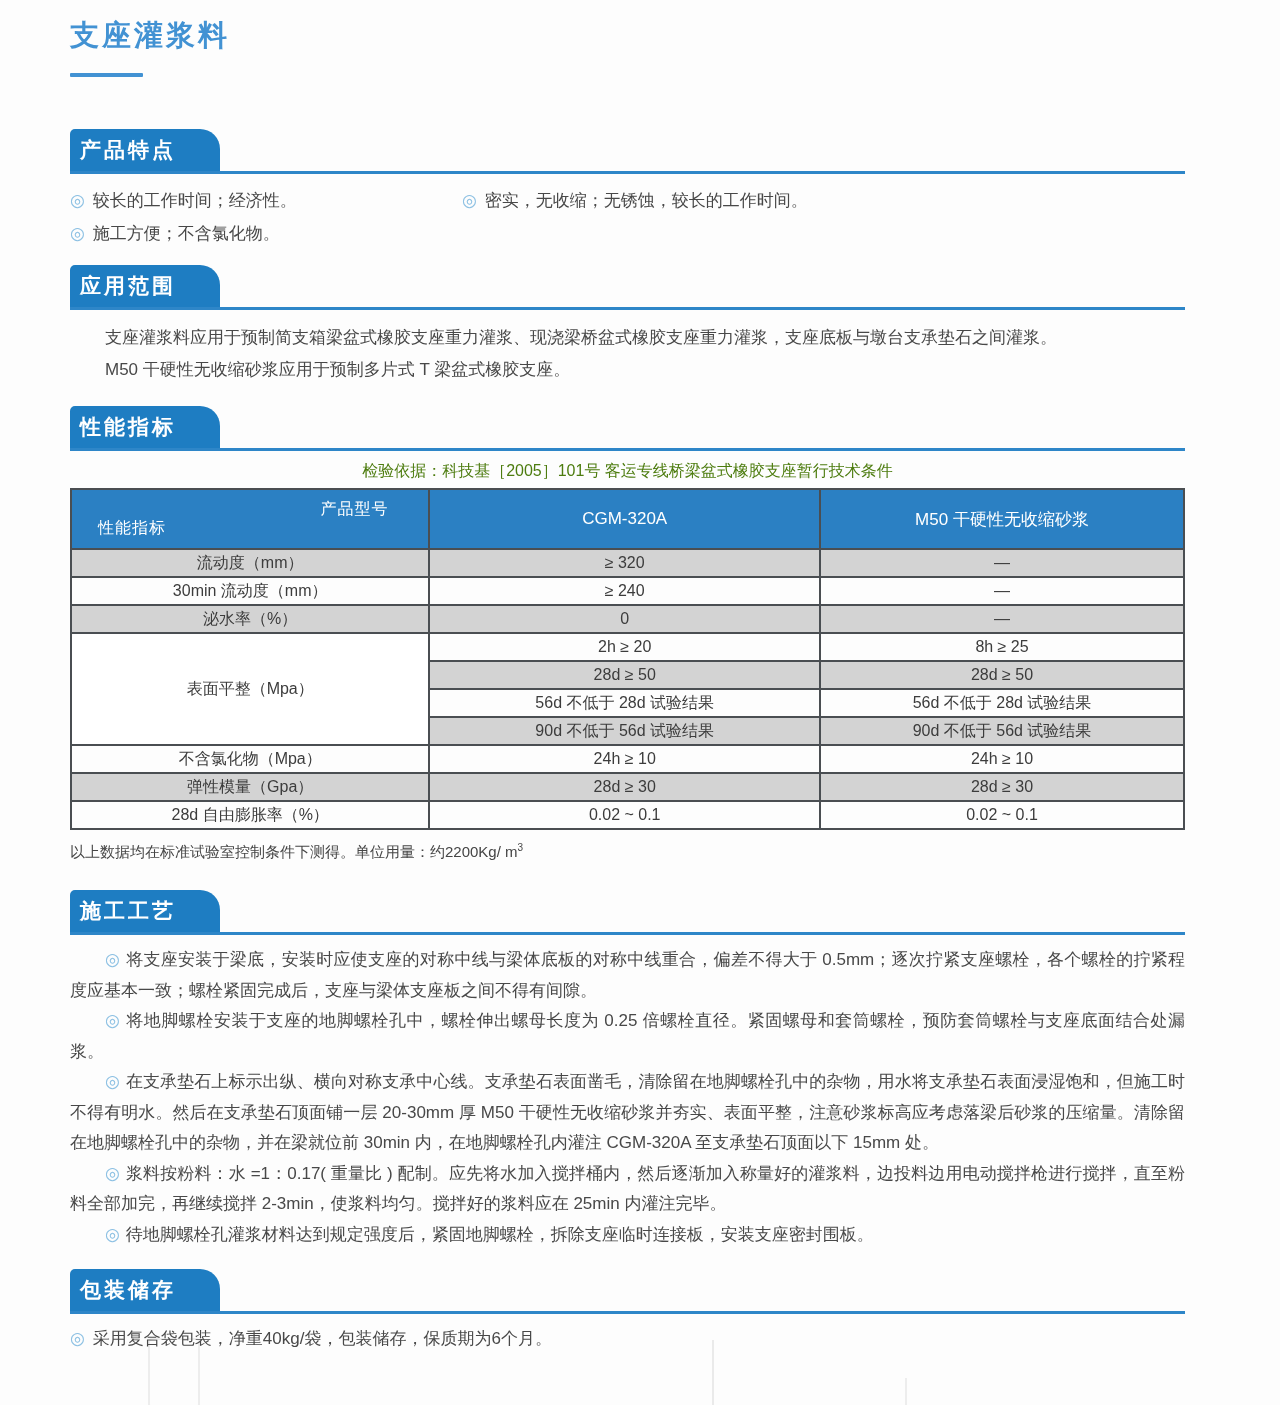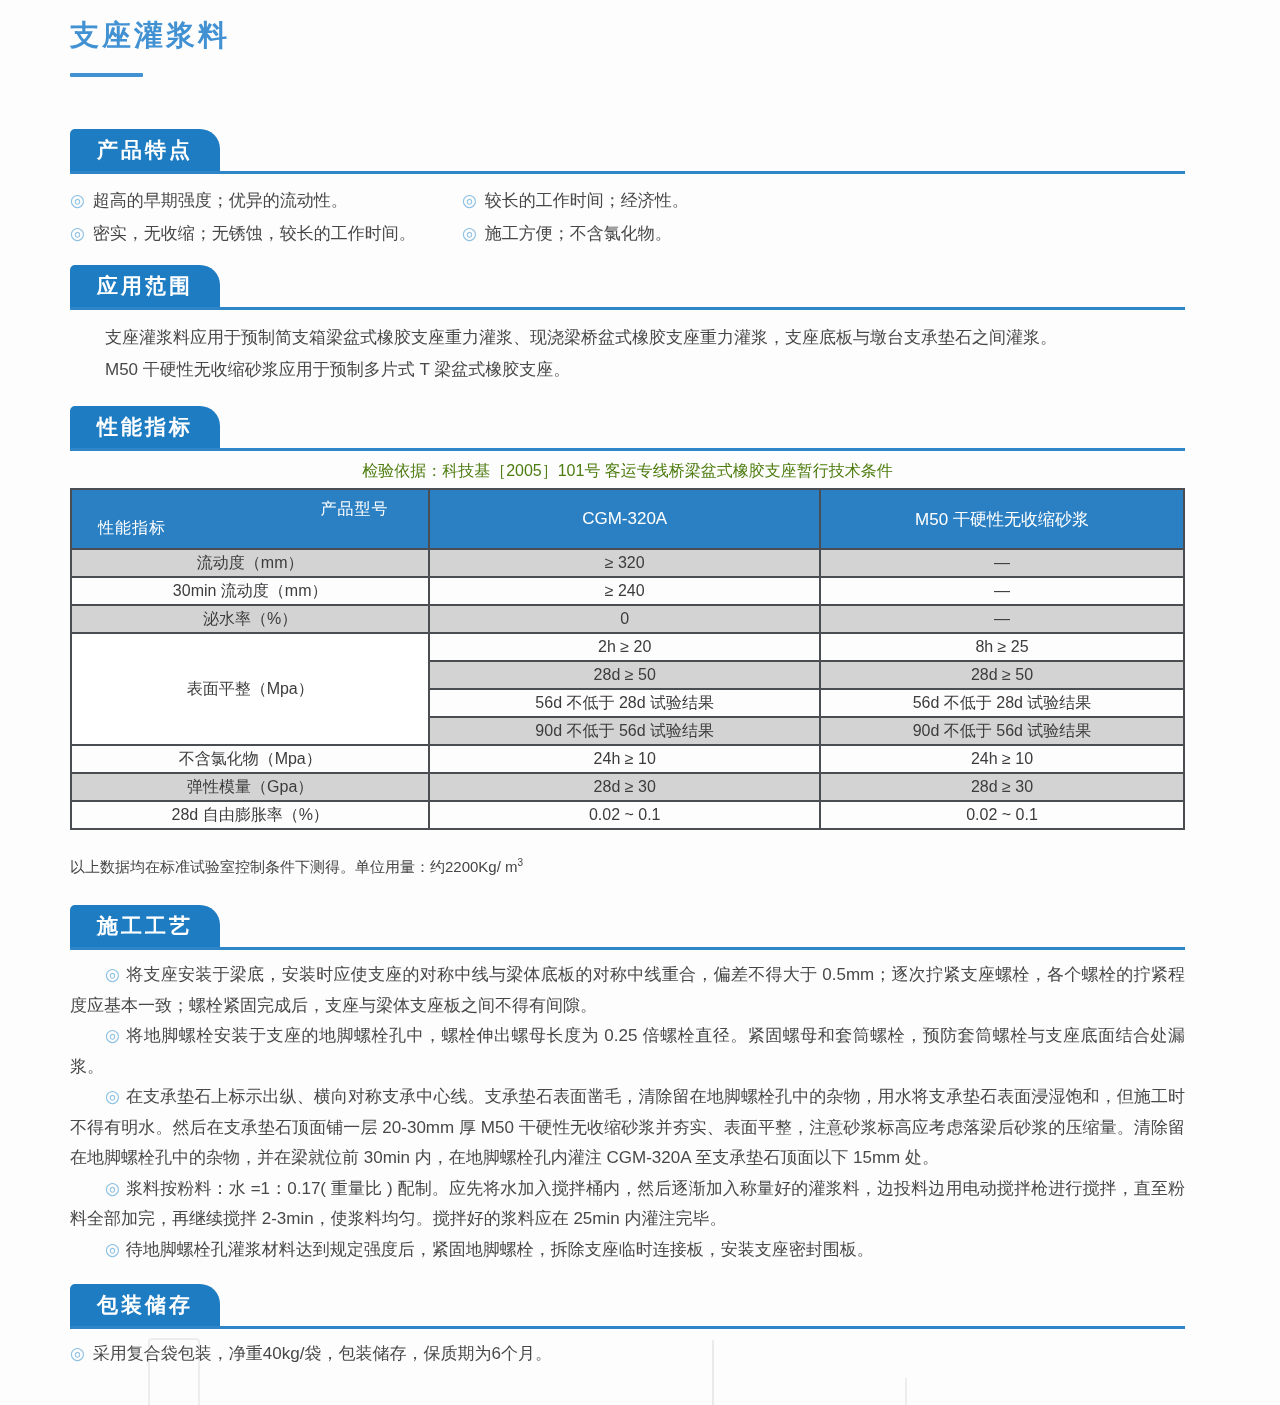--- a/index.html
+++ b/index.html
@@ -11,21 +11,21 @@
   .page {
     position:relative; width:1280px; height:1405px; overflow:hidden;
     background:#fdfdfd; padding:18px 95px 0 70px;
   }
   
   .doc-title { font-size:29px; line-height:34px; font-weight:700; color:#4292d3; letter-spacing:3px; }
   .title-underline { width:73px; height:4px; background:#4292d3; margin-top:21px; border-radius:1px; }
   
   .sec-head { border-bottom:3px solid #2e86c8; }
   .tab {
-    display:inline-block; min-width:150px; text-align:center;
+    display:inline-block; min-width:150px; 
     background:#1e7dc2; color:#fff; font-size:21px; font-weight:700;
     letter-spacing:3px; padding:8px 10px; line-height:26px;
     border-radius:5px 20px 0 0;
   }
   .bullet { color:#8cc0e3; font-size:17px; margin-right:8px; }
   
   .sec-features { margin-top:52px; }
   .features-grid { display:grid; grid-template-columns:392px 1fr; margin-top:10px; }
   .feature-item { font-size:17px; line-height:33px; color:#484848; }
   
@@ -46,21 +46,21 @@
     position:relative; padding:0;
     background-color:#2b80c3;
     background-image:linear-gradient(to top right,
       transparent calc(50% - 1.5px), #2e3d49 calc(50% - 1.5px),
       #2e3d49 calc(50% + 1.5px), transparent calc(50% + 1.5px));
   }
   .corner-top { position:absolute; top:9px; right:40px; font-size:16px; color:#fff; letter-spacing:1px; }
   .corner-bottom { position:absolute; bottom:9px; left:26px; font-size:16px; color:#fff; letter-spacing:1px; }
   table.perf tr.g td { background:#d3d3d3; }
   table.perf td.span-label { background:#ffffff; }
-  .tbl-note { margin-top:23px; font-size:15px; line-height:20px; color:#454545; }
+  .tbl-note { margin-top:8px; font-size:15px; line-height:20px; color:#454545; }
   .tbl-note sup { font-size:10px; }
   
   .sec-process { margin-top:28px; }
   .process-body { margin-top:10px; }
   .process-body p {
     font-size:17px; line-height:30.5px; color:#484848;
     text-align:justify; text-indent:35px;
   }
   .process-body .bullet { margin-right:6px; }
   
@@ -80,21 +80,20 @@
 <div class="page">
 
   <h1 class="doc-title">支座灌浆料</h1>
   <div class="title-underline"></div>
 
   <section class="sec-features">
     <div class="sec-head">
       <span class="tab">产品特点</span>
     </div>
     <div class="features-grid">
-      <div class="feature-item"><span class="bullet">◎</span><span>超高的早期强度；优异的流动性。</span></div>
       <div class="feature-item"><span class="bullet">◎</span><span>较长的工作时间；经济性。</span></div>
       <div class="feature-item"><span class="bullet">◎</span><span>密实，无收缩；无锈蚀，较长的工作时间。</span></div>
       <div class="feature-item"><span class="bullet">◎</span><span>施工方便；不含氯化物。</span></div>
     </div>
   </section>
 
   <section class="sec-scope">
     <div class="sec-head">
       <span class="tab">应用范围</span>
     </div>

